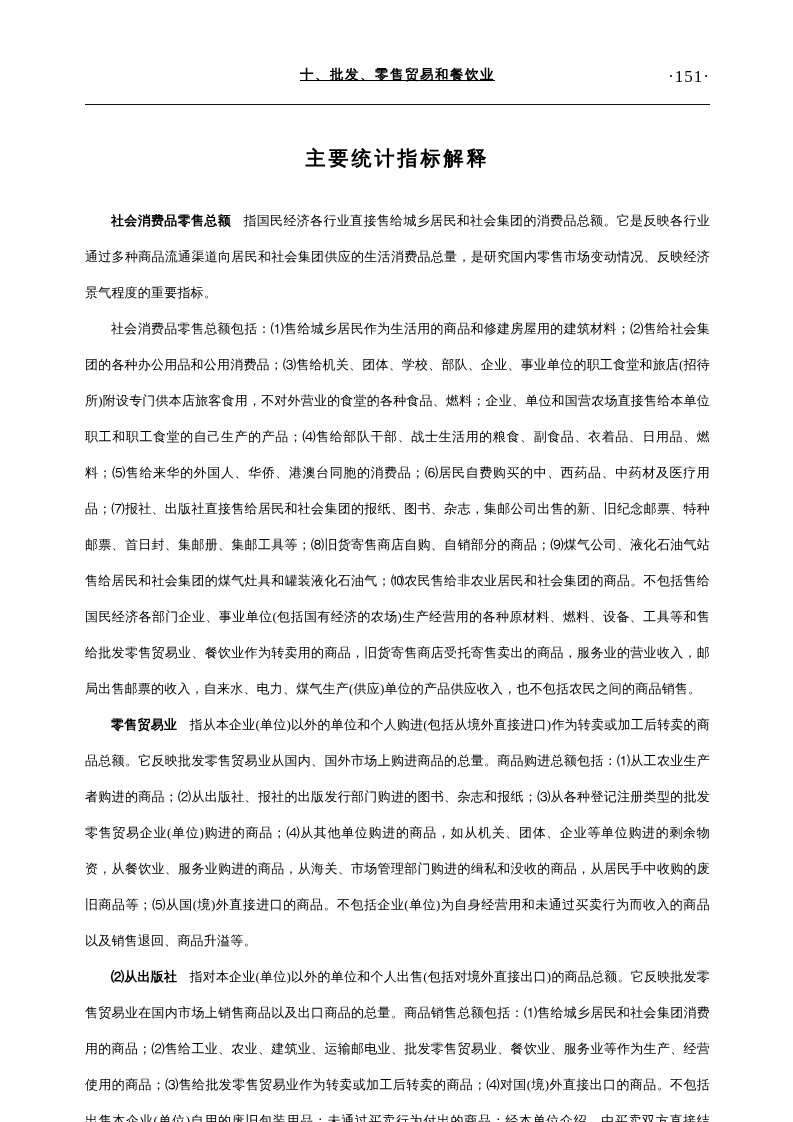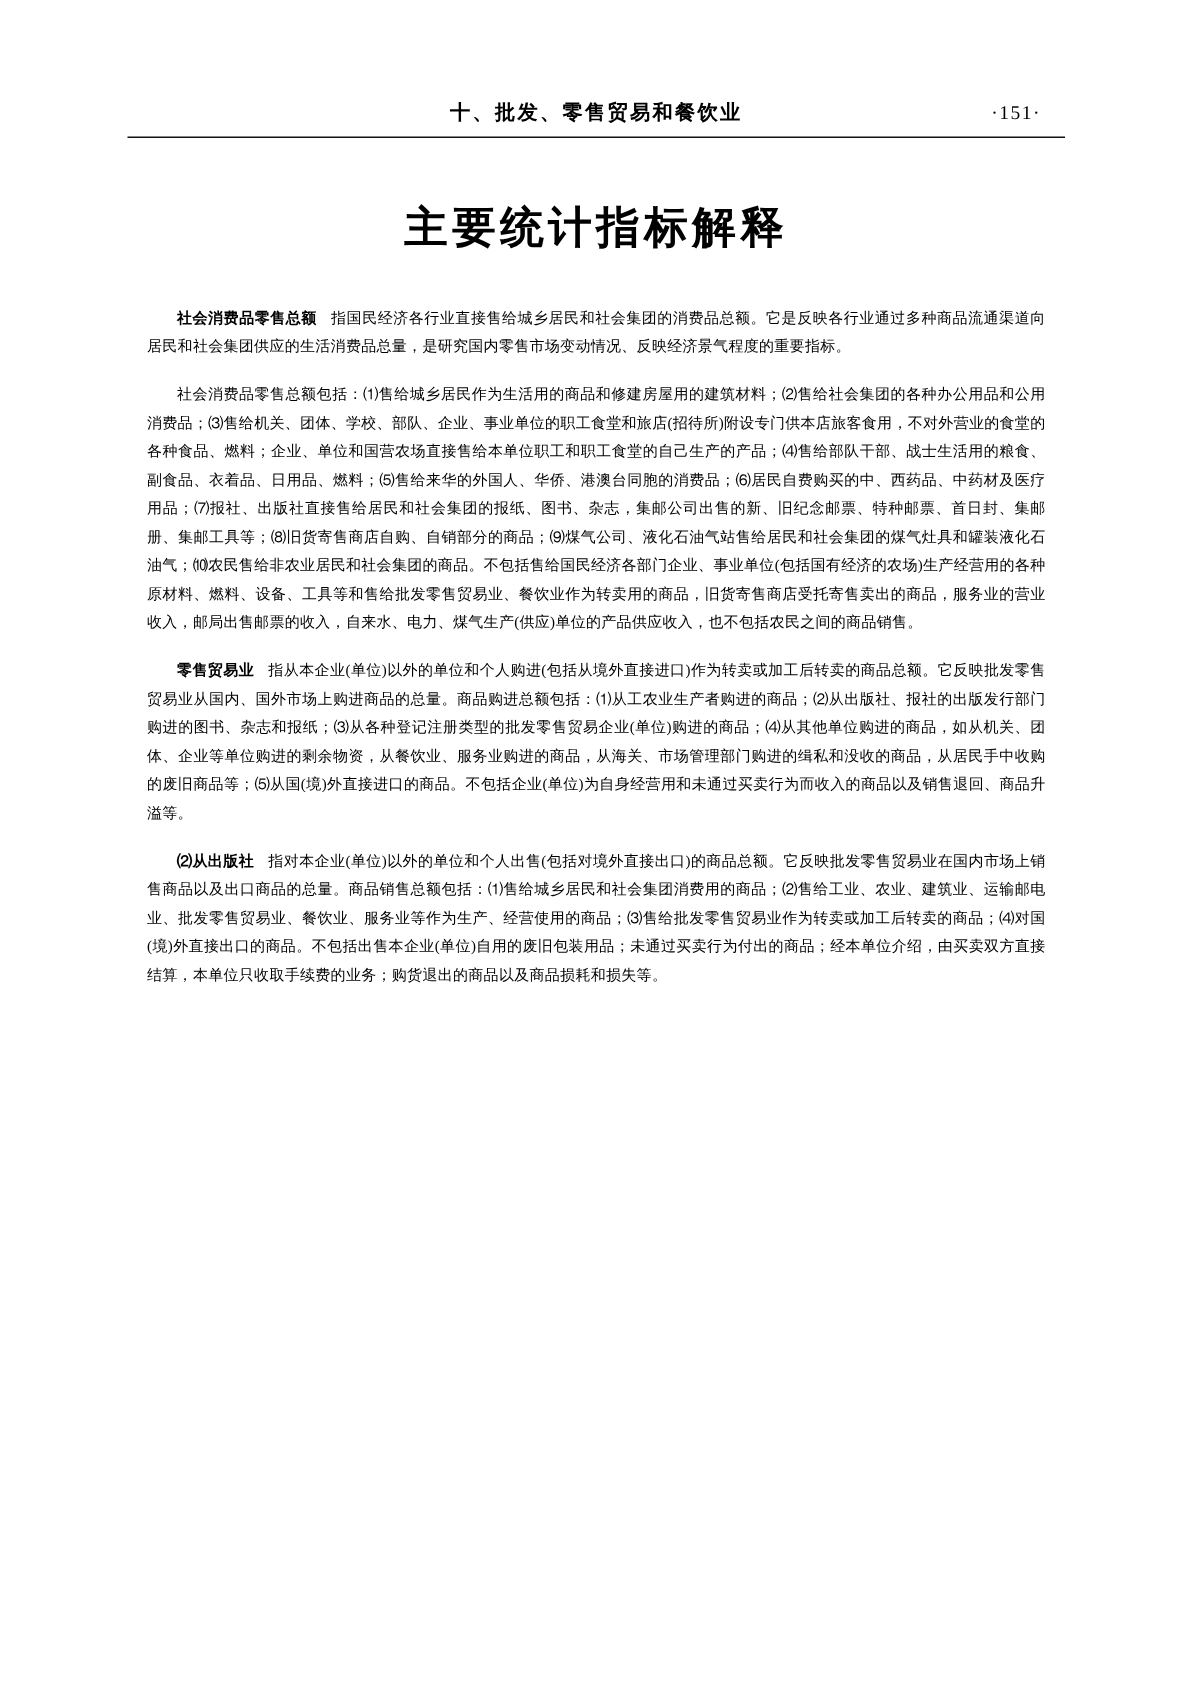--- a/index.html
+++ b/index.html
@@ -17,54 +17,55 @@
   }
   .page {
     box-sizing: border-box;
     width: 793px;
     height: 1122px;
     padding: 66px 83px 40px 85px;
   }
   .running-head {
     position: relative;
     border-bottom: 1.6px solid #111;
-    padding-bottom: 7px;
+    padding-bottom: 20px;
+    text-decoration: underline;
   }
   .chapter-title {
     text-align: center;
     font-family: "Liberation Sans", "DejaVu Sans", sans-serif;
     font-weight: bold;
     font-size: 13.5px;
     letter-spacing: 1.5px;
   }
   .page-number {
     position: absolute;
-    right: 16px;
+    right: 0;
     top: 1px;
-    font-size: 13px;
+    font-size: 17px;
     font-family: "Liberation Serif", "DejaVu Serif", serif;
     letter-spacing: 1px;
   }
   .doc-title {
     margin-top: 40px;
     text-align: center;
     font-family: "Liberation Sans", "DejaVu Sans", sans-serif;
     font-weight: bold;
-    font-size: 29px;
+    font-size: 20px;
     letter-spacing: 3px;
   }
   .content {
     margin-top: 31px;
   }
   .content p {
-    margin: 13px;
+    margin: 0;
     text-align: justify;
     text-indent: 2em;
-    font-size: 10px;
-    line-height: 19px;
+    font-size: 13px;
+    line-height: 36px;
     letter-spacing: 0.2px;
   }
   .term {
     font-family: "Liberation Sans", "DejaVu Sans", sans-serif;
     font-weight: bold;
   }
   .term:not(:empty) {
     margin-right: 0.95em;
   }
 </style>

